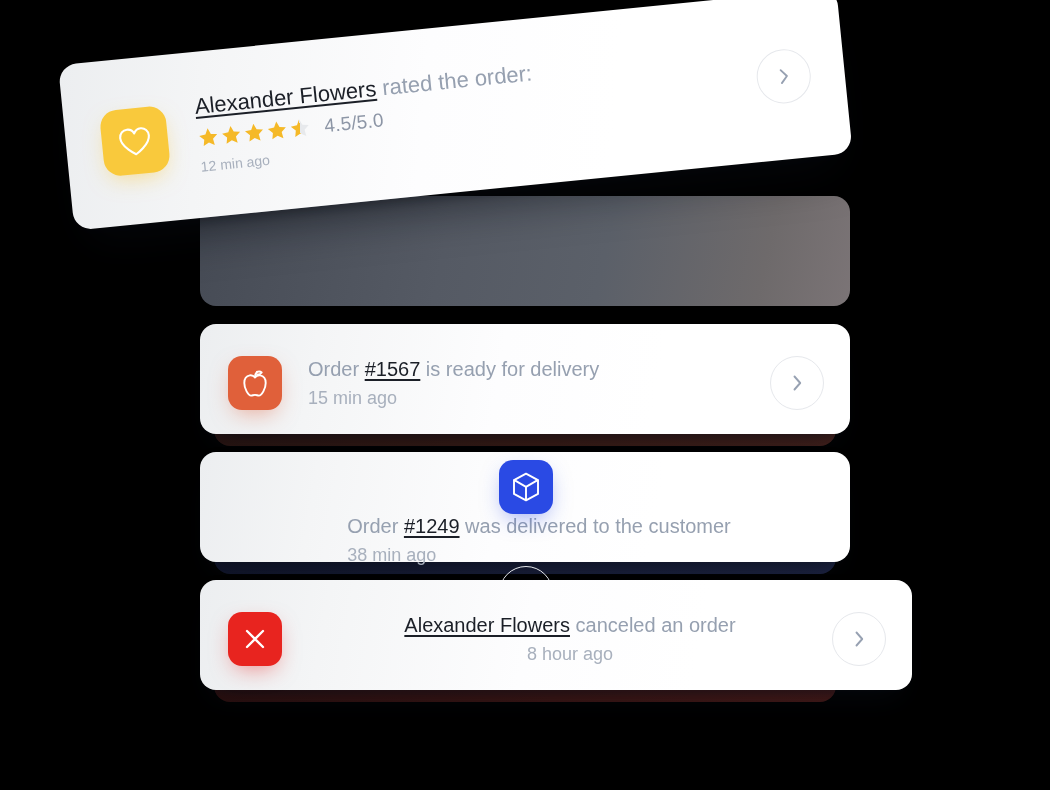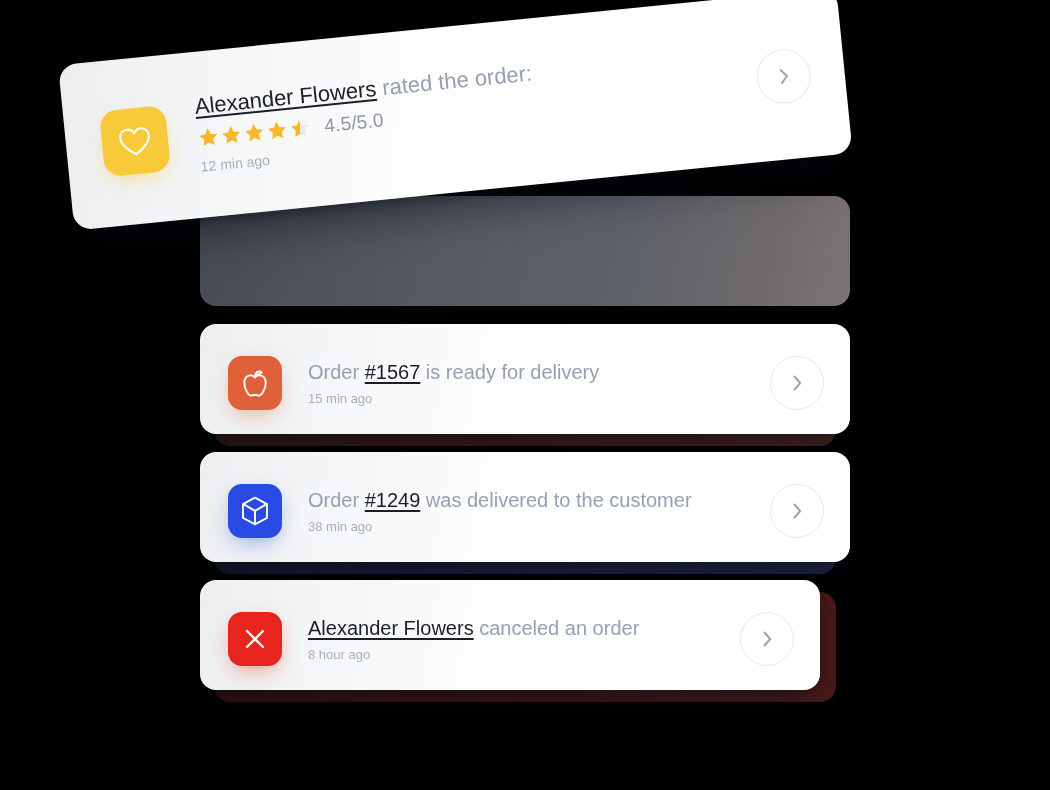--- a/index.html
+++ b/index.html
@@ -99,21 +99,21 @@
   .headline .strong {
     color: #1b1f27;
     font-weight: 400;
     text-decoration: underline;
     text-underline-offset: 3px;
     text-decoration-thickness: 1.5px;
   }
 
   .timestamp {
     margin-top: 6px;
-    font-size: 13px;
+    font-size: 18px;
     color: #a8b0bd;
     font-weight: 400;
     white-space: nowrap;
   }
 
   
   .chevron-btn {
     flex: 0 0 54px;
     width: 54px;
     height: 54px;
@@ -188,40 +188,40 @@
       <div class="headline"><span>Order </span><span class="strong">#1567</span><span> is ready for delivery</span></div>
       <div class="timestamp">15 min ago</div>
     </div>
     <div class="chevron-btn">
       <svg width="9" height="16" viewBox="0 0 9 16" fill="none" stroke="#97a1b2" stroke-width="1.9" stroke-linecap="round" stroke-linejoin="round">
         <path d="M1.5 1.5 L7.2 8 L1.5 14.5"></path>
       </svg>
     </div>
   </div>
 
-  <div class="card" style="left:200px; top:452px; width:650px; height:110px; z-index:2;">
+  <div class="card" style="left:200px; top:452px; width:650px; height:110px; z-index:2;flex-direction:column;">
     <div class="icon-tile tile-blue">
       <svg width="30" height="32" viewBox="0 0 30 32" fill="none" stroke="#ffffff" stroke-width="1.9" stroke-linecap="round" stroke-linejoin="round">
         <path d="M15 2.6 27 9.1v13.8L15 29.4 3 22.9V9.1z"></path>
         <path d="M3.4 9.2 15 15.8l11.6-6.6"></path>
         <path d="M15 15.8v13.2"></path>
       </svg>
     </div>
     <div class="card-body">
       <div class="headline"><span>Order </span><span class="strong">#1249</span><span> was delivered to the customer</span></div>
       <div class="timestamp">38 min ago</div>
     </div>
     <div class="chevron-btn">
       <svg width="9" height="16" viewBox="0 0 9 16" fill="none" stroke="#97a1b2" stroke-width="1.9" stroke-linecap="round" stroke-linejoin="round">
         <path d="M1.5 1.5 L7.2 8 L1.5 14.5"></path>
       </svg>
     </div>
   </div>
 
-  <div class="card" style="left:200px; top:580px; width:620px; height:110px; z-index:2;">
+  <div class="card" style="left:200px; top:580px; width:712px; height:110px; z-index:2;text-align:center;">
     <div class="icon-tile tile-red">
       <svg width="26" height="26" viewBox="0 0 26 26" fill="none" stroke="#ffffff" stroke-width="2.3" stroke-linecap="round">
         <path d="M5 5 L21 21 M21 5 L5 21"></path>
       </svg>
     </div>
     <div class="card-body">
       <div class="headline"><span></span><span class="strong">Alexander Flowers</span><span> canceled an order</span></div>
       <div class="timestamp">8 hour ago</div>
     </div>
     <div class="chevron-btn">

